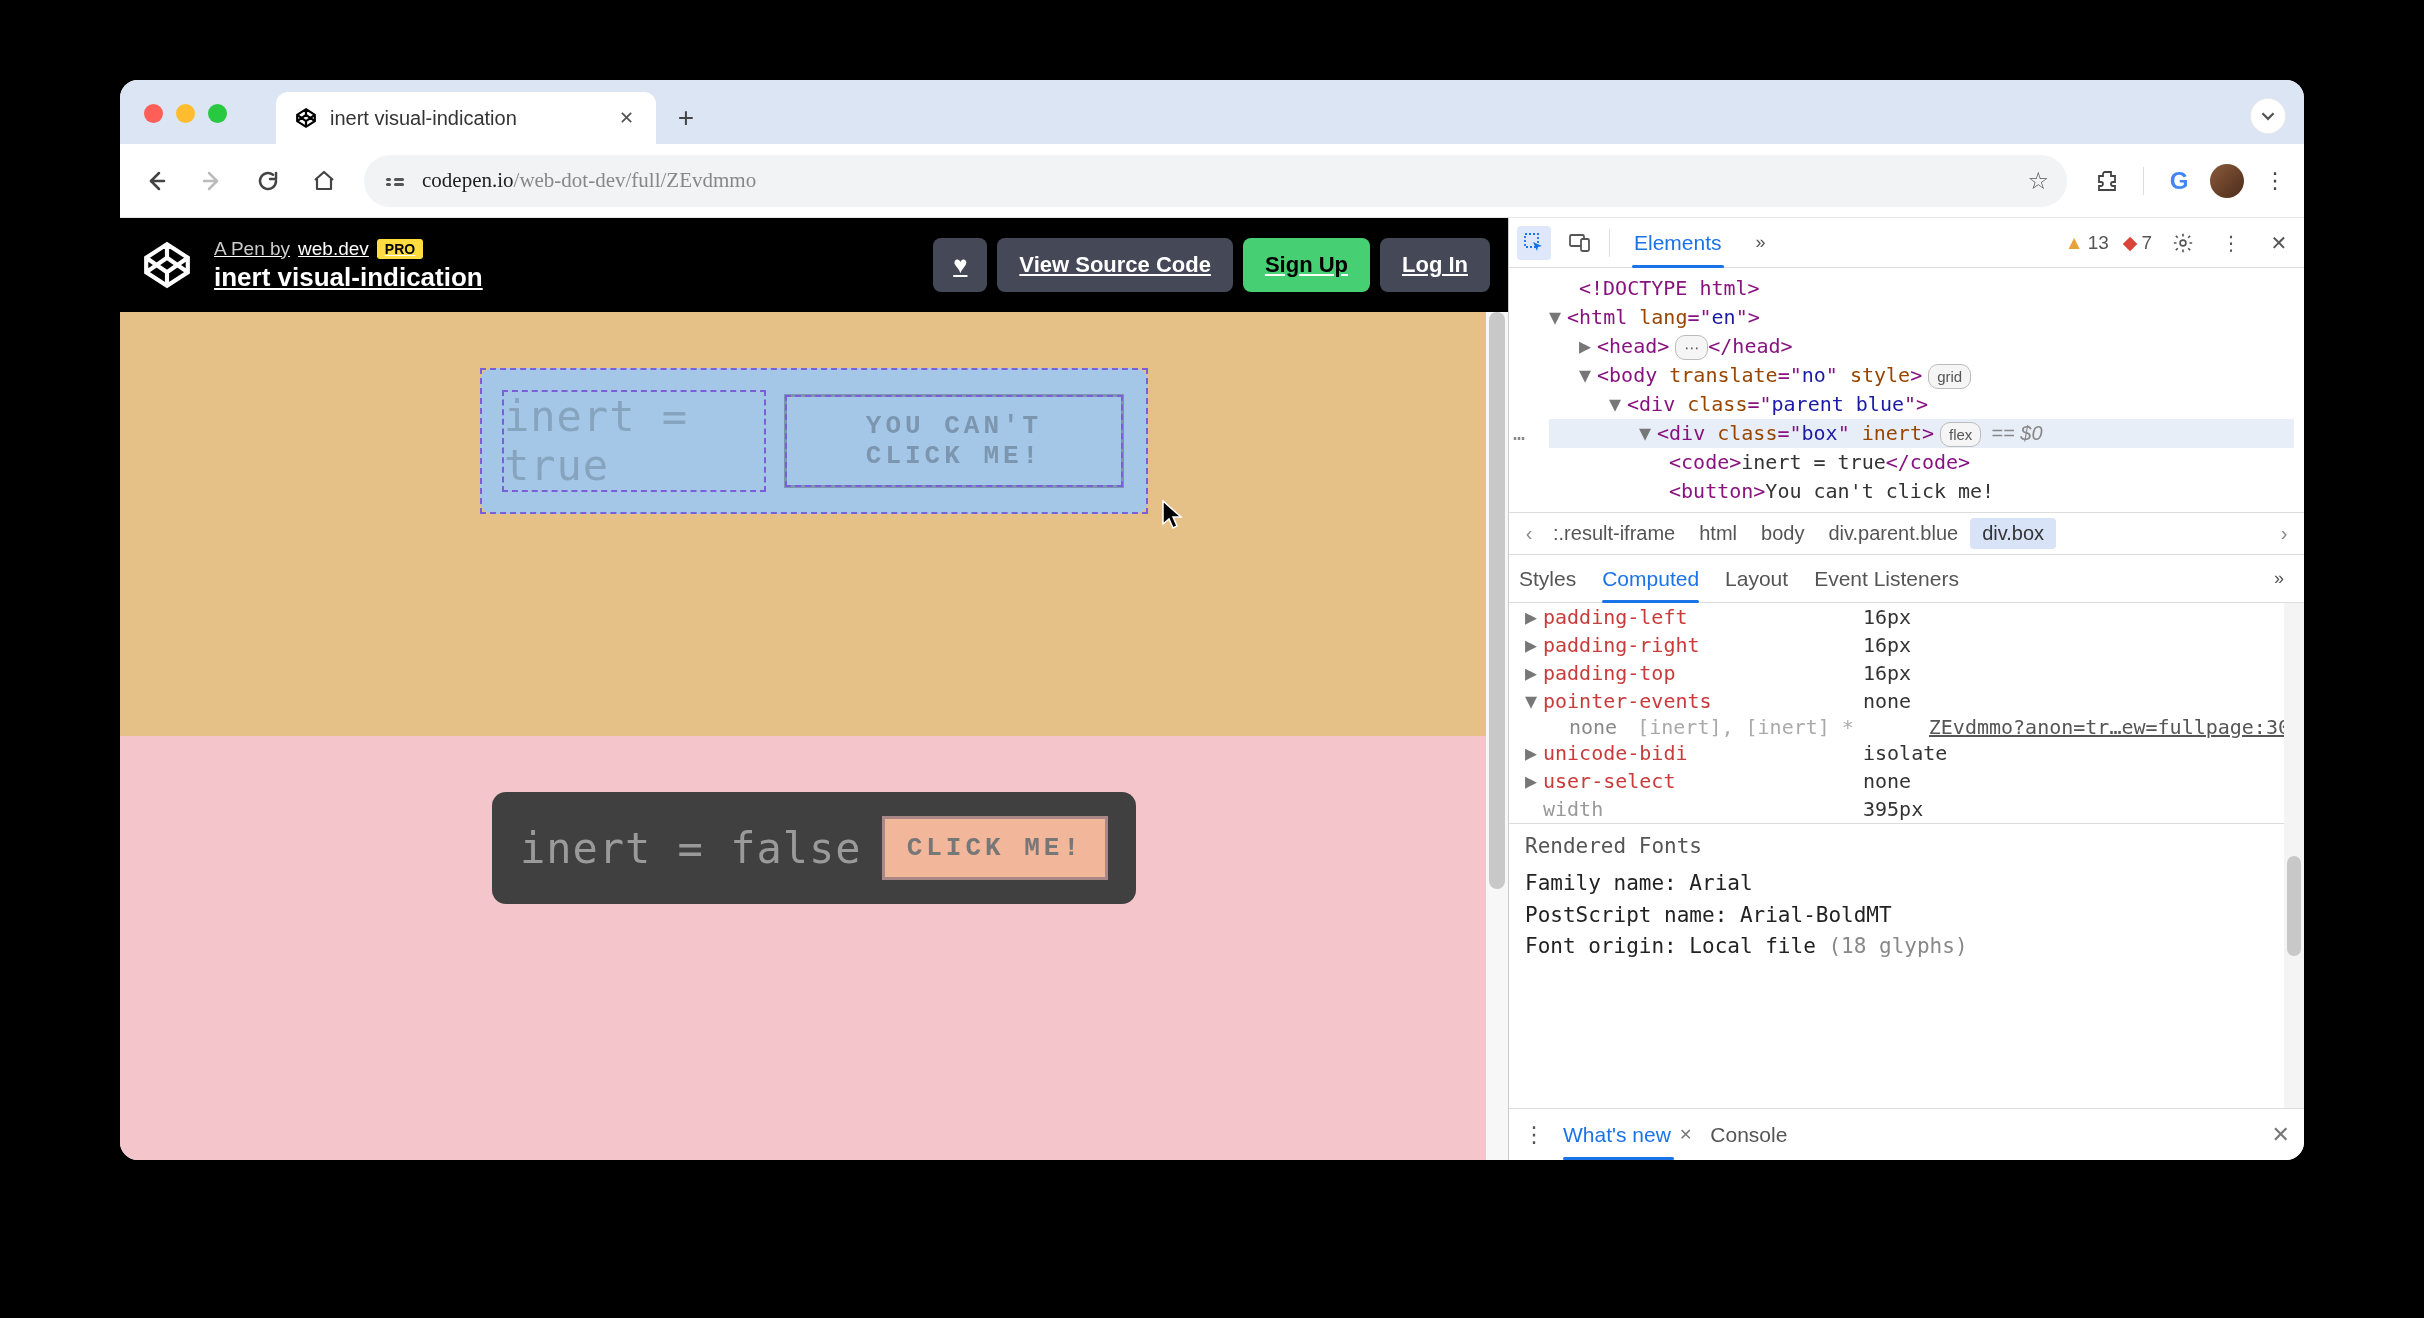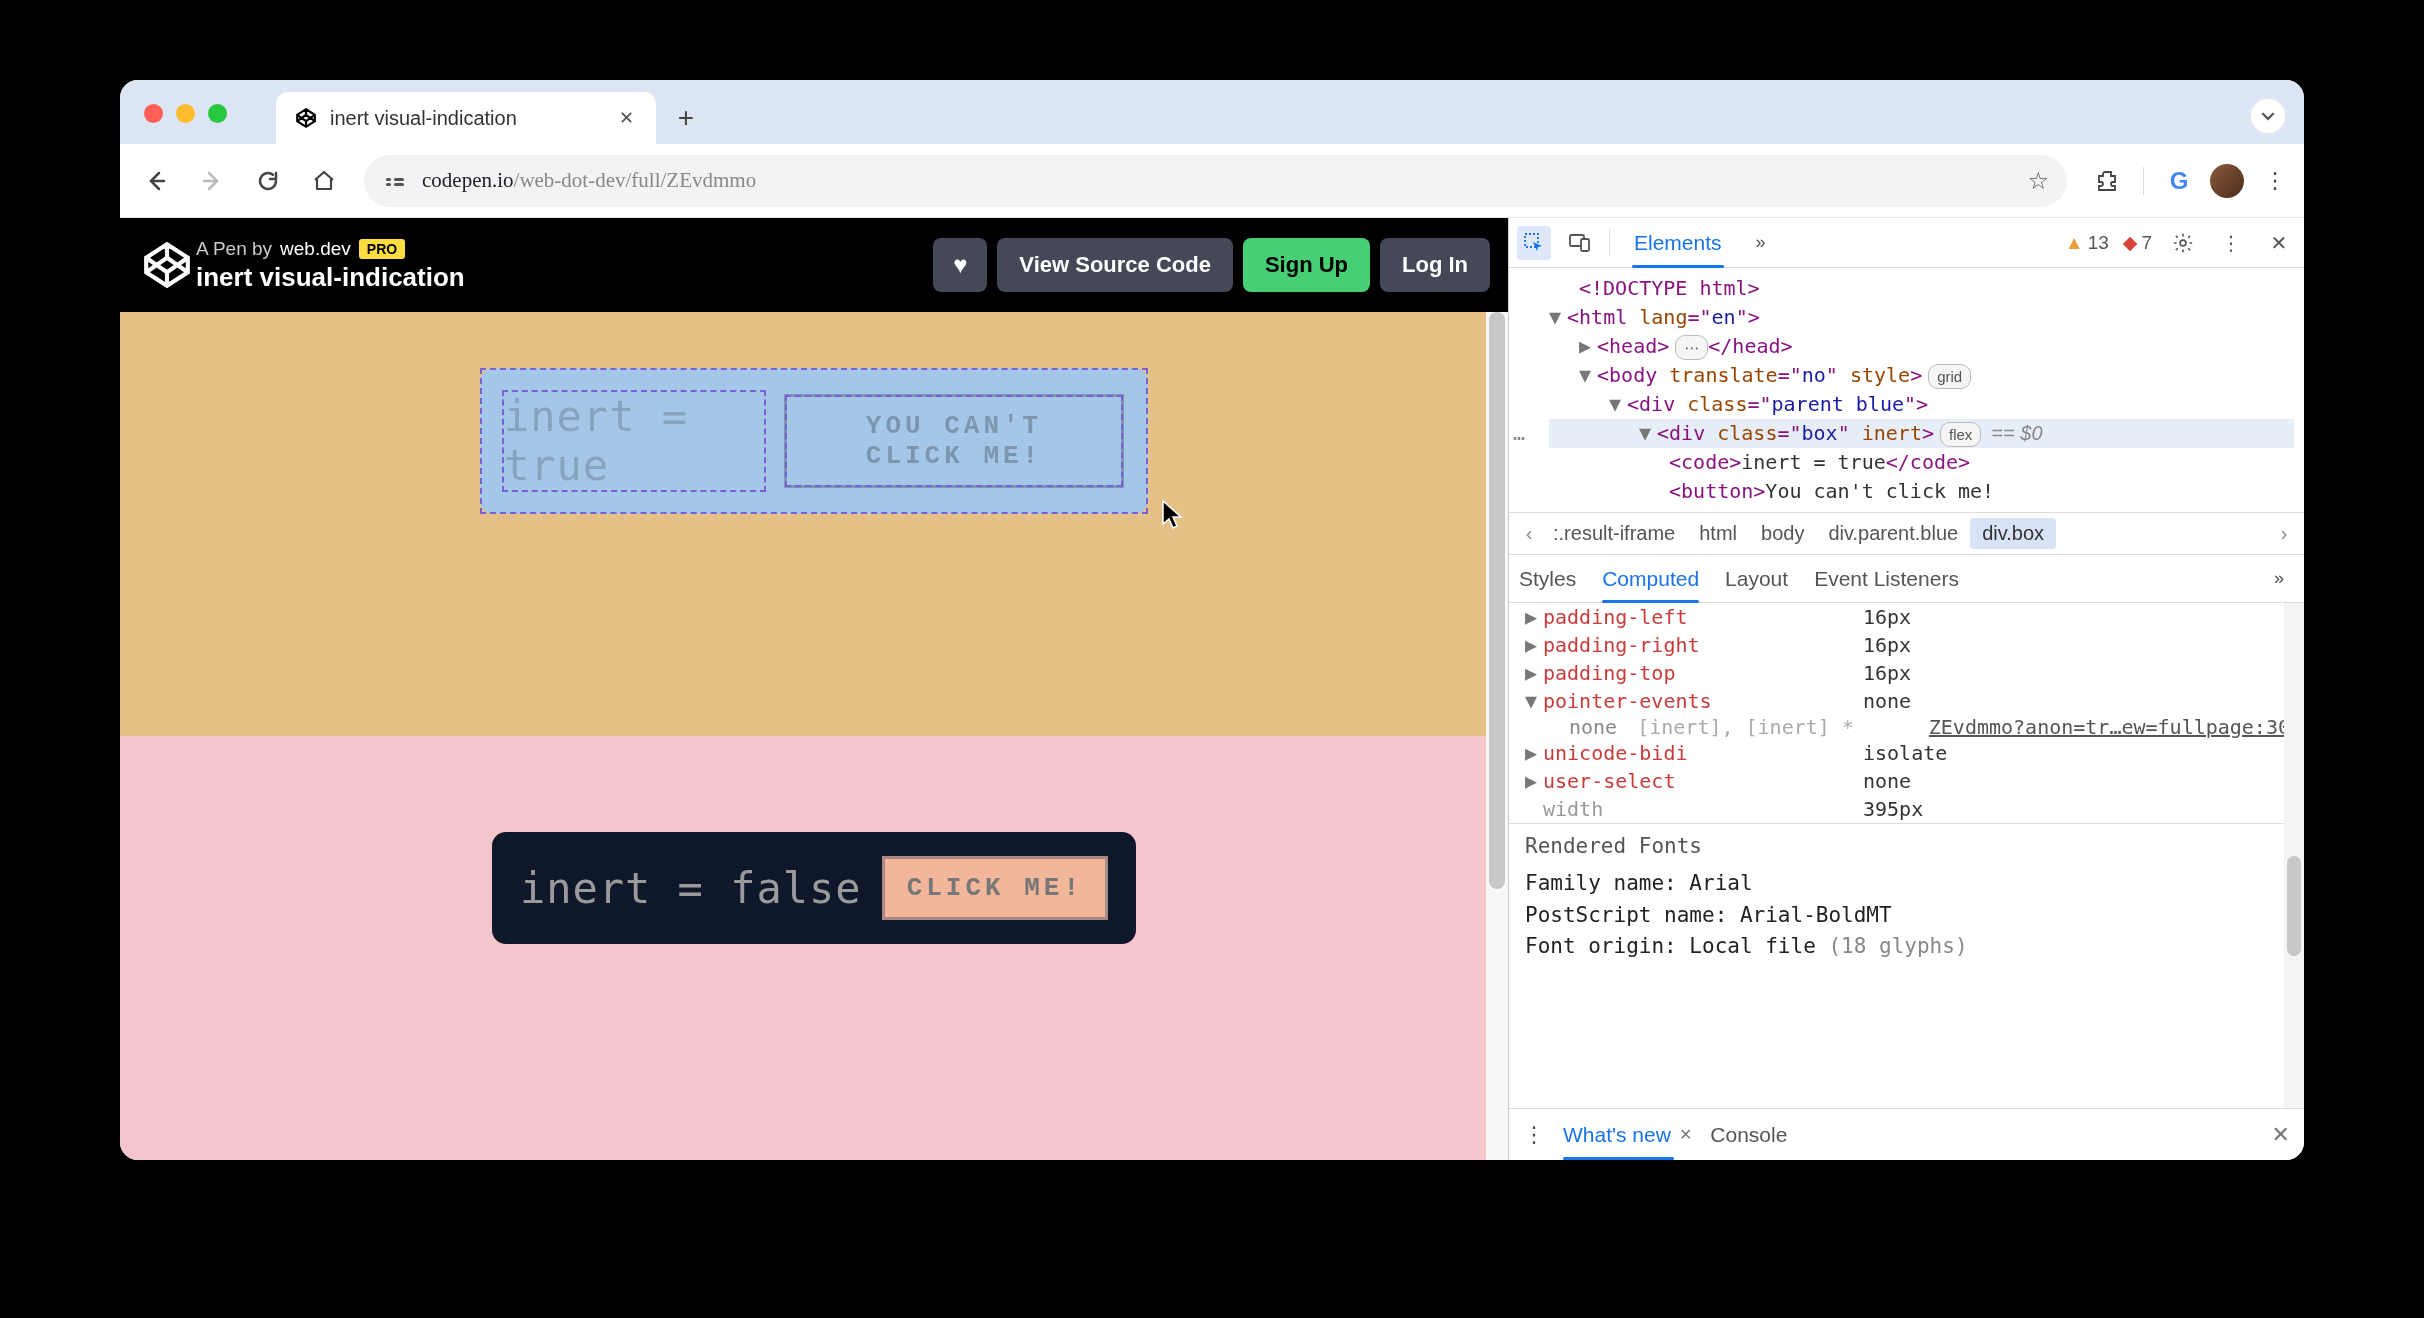--- a/index.html
+++ b/index.html
@@ -122,21 +122,23 @@
     display:flex;
     flex-direction:column;
     overflow:hidden;
   }
   .codepen-header {
     height: 94px;
     background: #000;
     display:flex;
     align-items:center;
     padding:0 18px;
+    gap:18px;
     color:#fff;
+    text-decoration:underline;
   }
   .cp-logo { width:58px;height:58px;display:flex;align-items:center;justify-content:center; }
   .cp-meta { display:flex;flex-direction:column;gap:2px; }
   .cp-byline { font-size:19px;color:#ccc; display:flex;align-items:center;gap:8px; }
   .cp-byline a { color:#fff; text-decoration:none; }
   .pro-chip { background:#ffdd40;color:#000;font-size:14px;font-weight:700;padding:2px 8px;border-radius:3px; }
   .cp-title { font-size:26px;font-weight:700;color:#fff; }
   .cp-actions { margin-left:auto; display:flex;gap:10px; }
   .cp-btn {
     height:54px;
@@ -198,22 +200,21 @@
     border:2px dashed #7a5fd9;
     pointer-events:none;
   }
   .box.highlighted .codelabel, .box.highlighted .demo-btn {
     position:relative;
   }
   .box.highlighted .codelabel::after, .box.highlighted .demo-btn::after{
     content:"";position:absolute;inset:-2px;border:2px dashed #7a5fd9;pointer-events:none;
   }
   .box.normal {
-    background:#0f172a;
-    margin-top:40px;
+    background:#404040;
   }
   .codelabel {
     font-size:42px;
     color:#9a9a9a;
     font-weight:400;
     letter-spacing:1px;
   }
   .box.highlighted .codelabel { color:#87a4bf; max-width:260px; }
   .demo-btn {
     font-family:inherit;

